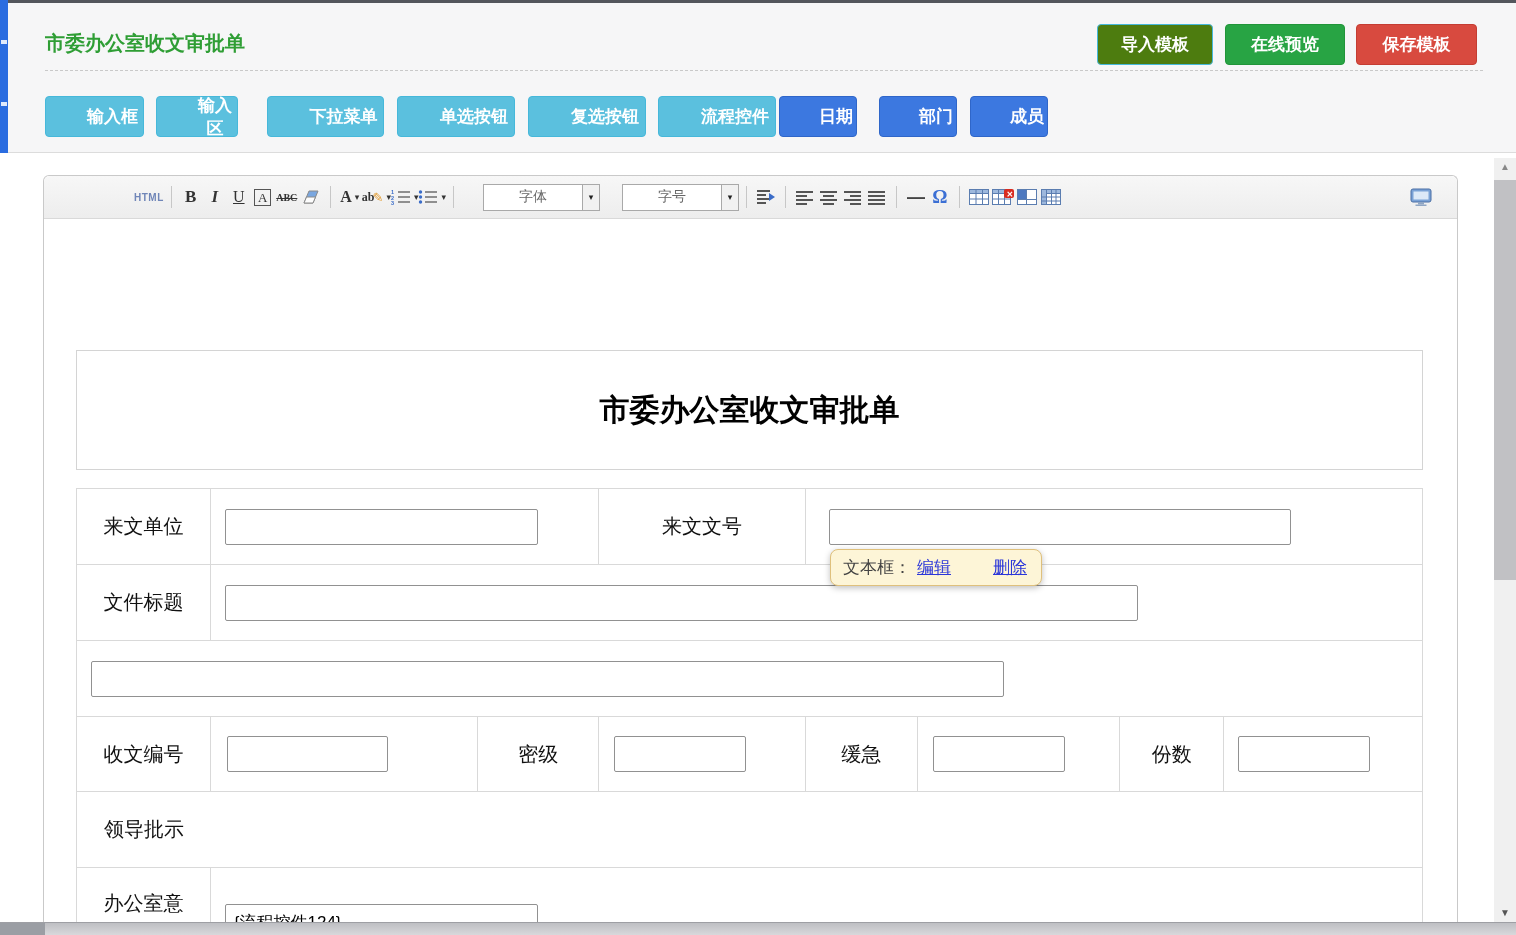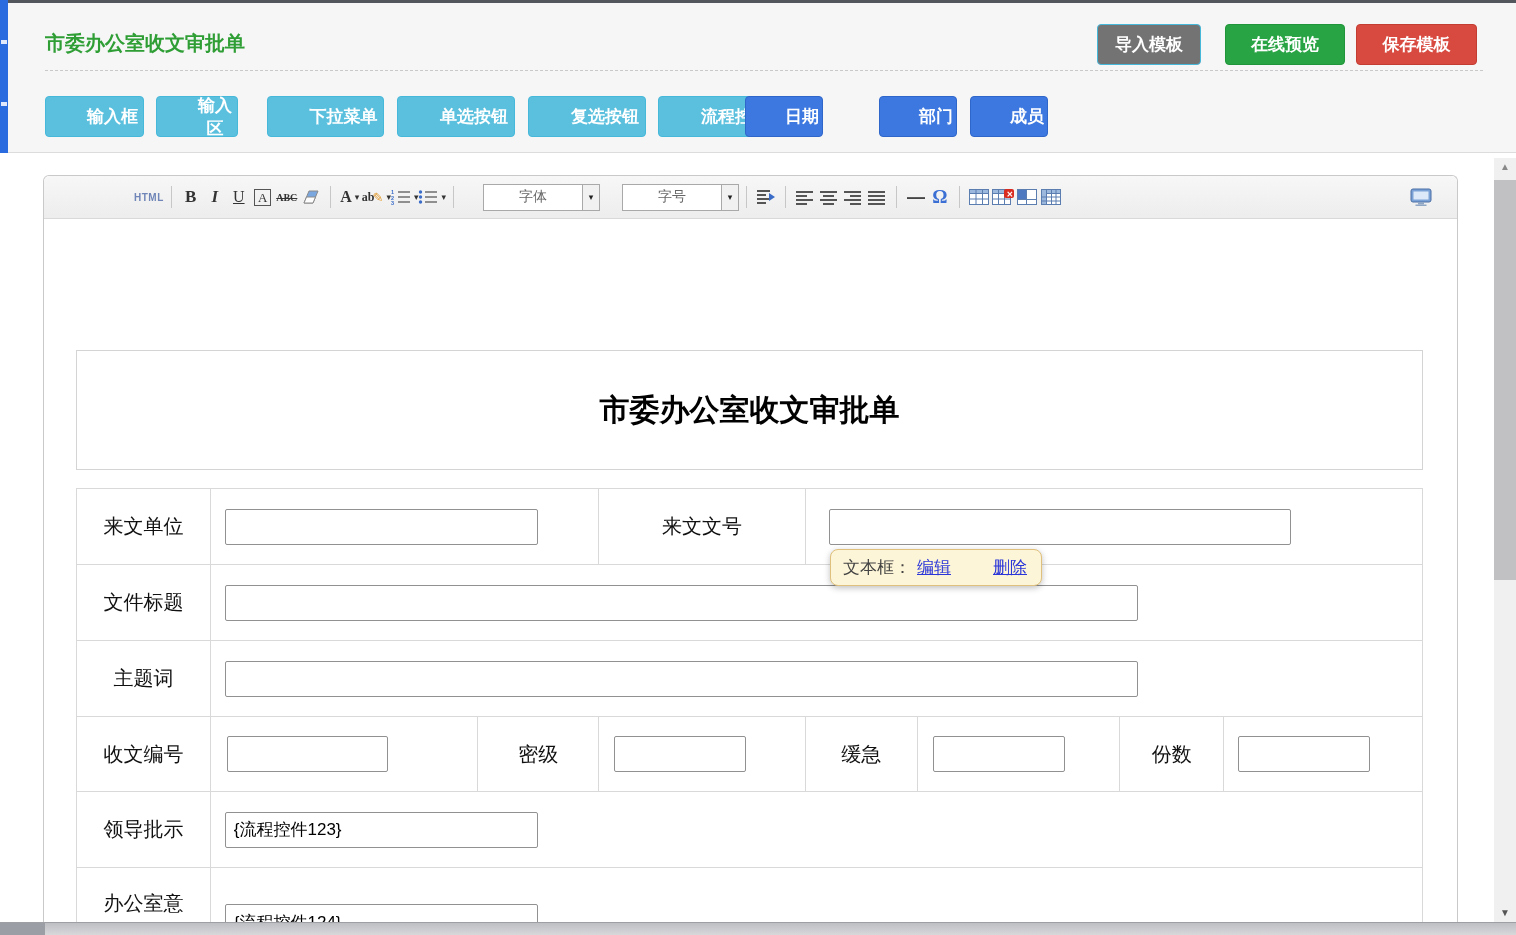--- a/index.html
+++ b/index.html
@@ -12,33 +12,33 @@
   .left-stripe { position:absolute; left:0; top:0; width:8px; height:153px; background:#2a6ce0; }
   .left-stripe .frag { position:absolute; left:1px; width:6px; height:4px; background:rgba(255,255,255,.85); }
 
   
   .header { position:absolute; left:8px; top:3px; width:1508px; height:150px; background:#f6f6f7; border-bottom:1px solid #dcdcdc; }
   .header-title { position:absolute; left:37px; top:27px; font-family:"Liberation Serif", serif; font-weight:bold; font-size:20px; color:#2f9e35; }
   .dashed-sep { position:absolute; left:37px; top:67px; width:1438px; border-top:1px dashed #c9c9c9; }
   .btn { display:flex; align-items:center; justify-content:center; color:#fff; font-weight:bold;
          font-family:"Liberation Serif", serif; border:none; border-radius:4px; cursor:pointer; }
   .hdr-action { position:absolute; top:21px; height:41px; font-size:17px; }
-  .a0 { left:1089px; width:104px; background:#737373; border:1px solid #46b8da; }
+  .a0 { left:1089px; width:116px; background:#4d7c0f; border:1px solid #46b8da; }
   .a1 { left:1217px; width:120px; background:#28a444; border:1px solid #219539; }
   .a2 { left:1348px; width:121px; background:#d84a3f; border:1px solid #c43d33; }
   .comp-btn { position:absolute; top:93px; height:41px; font-size:17px;padding-left:36px; }
   .teal { background:#5bc0de; border:1px solid #46b8da; }
   .blue { background:#3c78e0; border:1px solid #2f66c9; }
   .c0 { left:37px;  width:99px; }
   .c1 { left:148px; width:82px; }
   .c2 { left:259px; width:117px; }
   .c3 { left:389px; width:118px; }
   .c4 { left:520px; width:118px; }
   .c5 { left:650px; width:118px; }
-  .c6 { left:737px; width:78px; }
+  .c6 { left:771px; width:78px; }
   .c7 { left:871px; width:78px; }
   .c8 { left:962px; width:78px; }
 
   
   .editor { position:absolute; left:43px; top:175px; width:1415px; height:760px; background:#fff;
             border:1px solid #c9c9c9; border-bottom:none; border-radius:6px 6px 0 0; overflow:hidden;padding-left:44px; }
   .toolbar { position:absolute; left:0; top:0; width:100%; height:43px; display:flex; align-items:center;
              background:linear-gradient(#f7f7f7,#ededed); border-bottom:1px solid #d9d9d9;
              border-radius:6px 6px 0 0; padding-left:90px; }
   .tb { height:26px; min-width:24px; display:flex; align-items:center; justify-content:center; cursor:pointer; color:#333; }
@@ -302,21 +302,20 @@
         </div>
 
         <div class="frow">
           <div class="fcell lblcell" style="width:134px">文件标题</div>
           <div class="fcell" style="width:1213px">
             <input class="inp" style="width: 913px; margin-left: 14px;" value="">
           </div>
         </div>
 
         <div class="frow">
-          <div class="fcell lblcell" style="width:134px">主题词</div>
           <div class="fcell" style="width:1213px">
             <input class="inp" style="width: 913px; margin-left: 14px;" value="">
           </div>
         </div>
 
         <div class="frow" style="height:75px">
           <div class="fcell lblcell" style="width:134px">收文编号</div>
           <div class="fcell" style="width:268px">
             <input class="inp" style="width: 161px; margin-left: 16px;" value="">
           </div>
@@ -329,23 +328,20 @@
             <input class="inp" style="width: 132px; margin-left: 15px;" value="">
           </div>
           <div class="fcell lblcell" style="width:104px">份数</div>
           <div class="fcell" style="width:198px">
             <input class="inp" style="width: 132px; margin-left: 14px;" value="">
           </div>
         </div>
 
         <div class="frow">
           <div class="fcell lblcell" style="width:134px">领导批示</div>
-          <div class="fcell" style="width:1213px">
-            <input class="inp" style="width: 313px; margin-left: 14px;" value="{流程控件123}">
-          </div>
         </div>
 
         <div class="frow r6">
           <div class="fcell lblcell" style="width:134px">办公室意</div>
           <div class="fcell" style="width:1213px">
             <input class="inp" style="width: 313px; margin-left: 14px;" value="{流程控件124}">
           </div>
         </div>
 
       </div>

